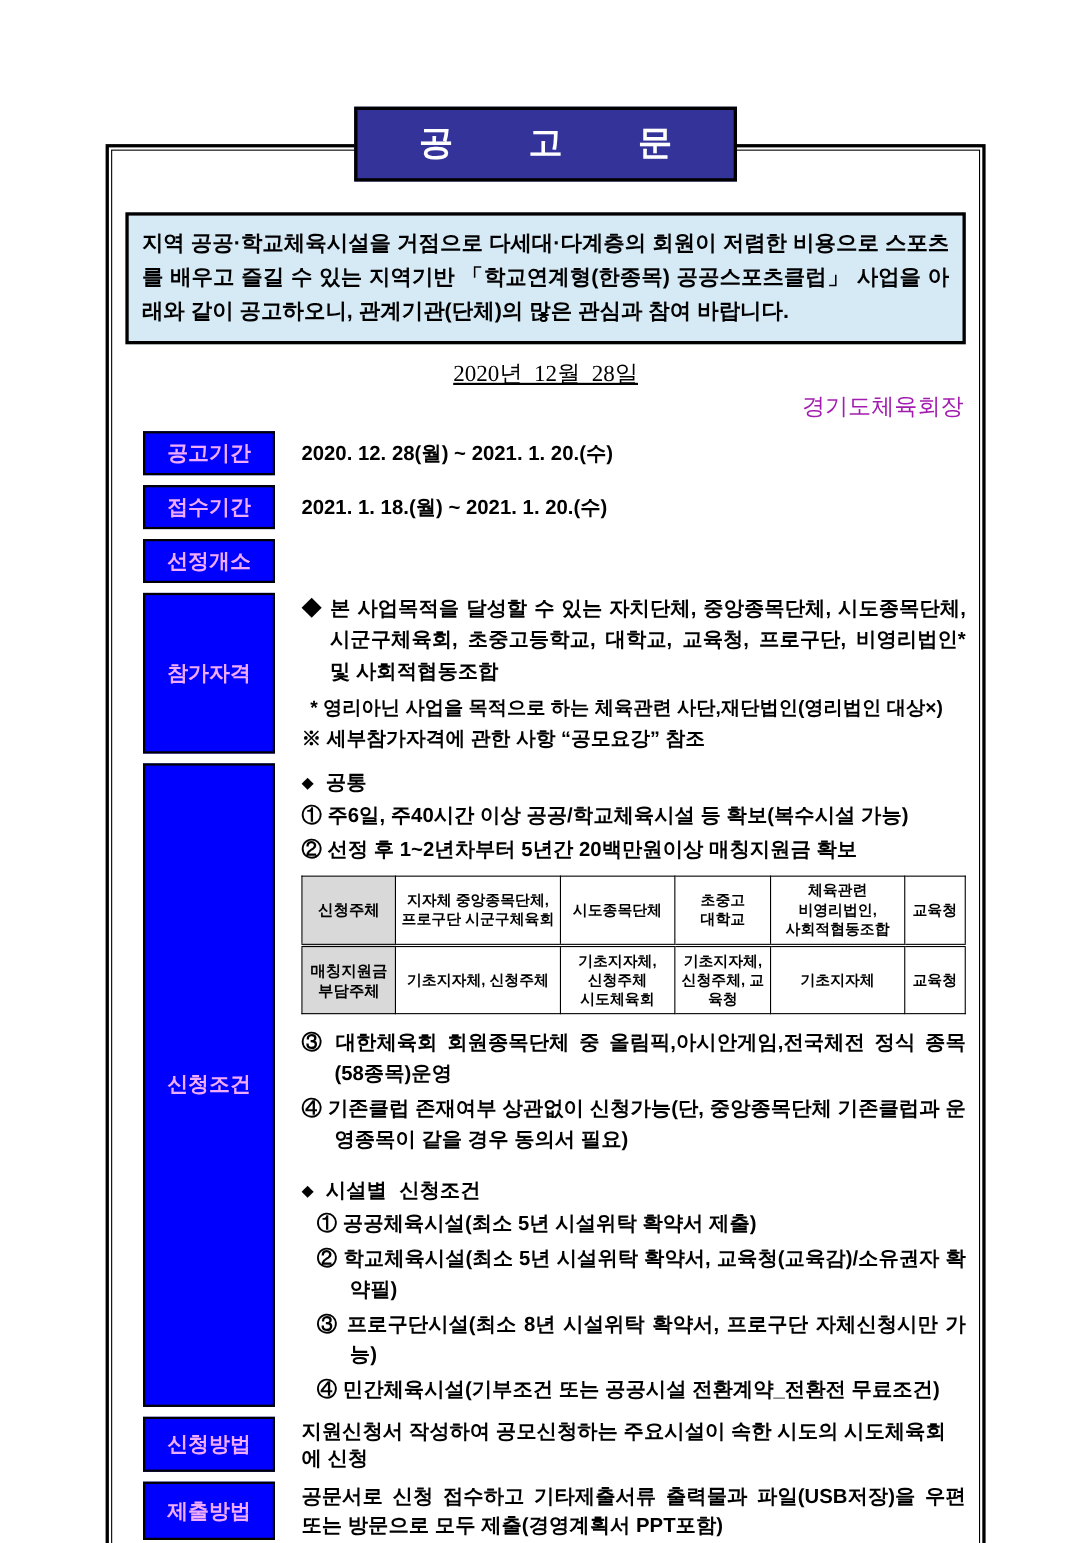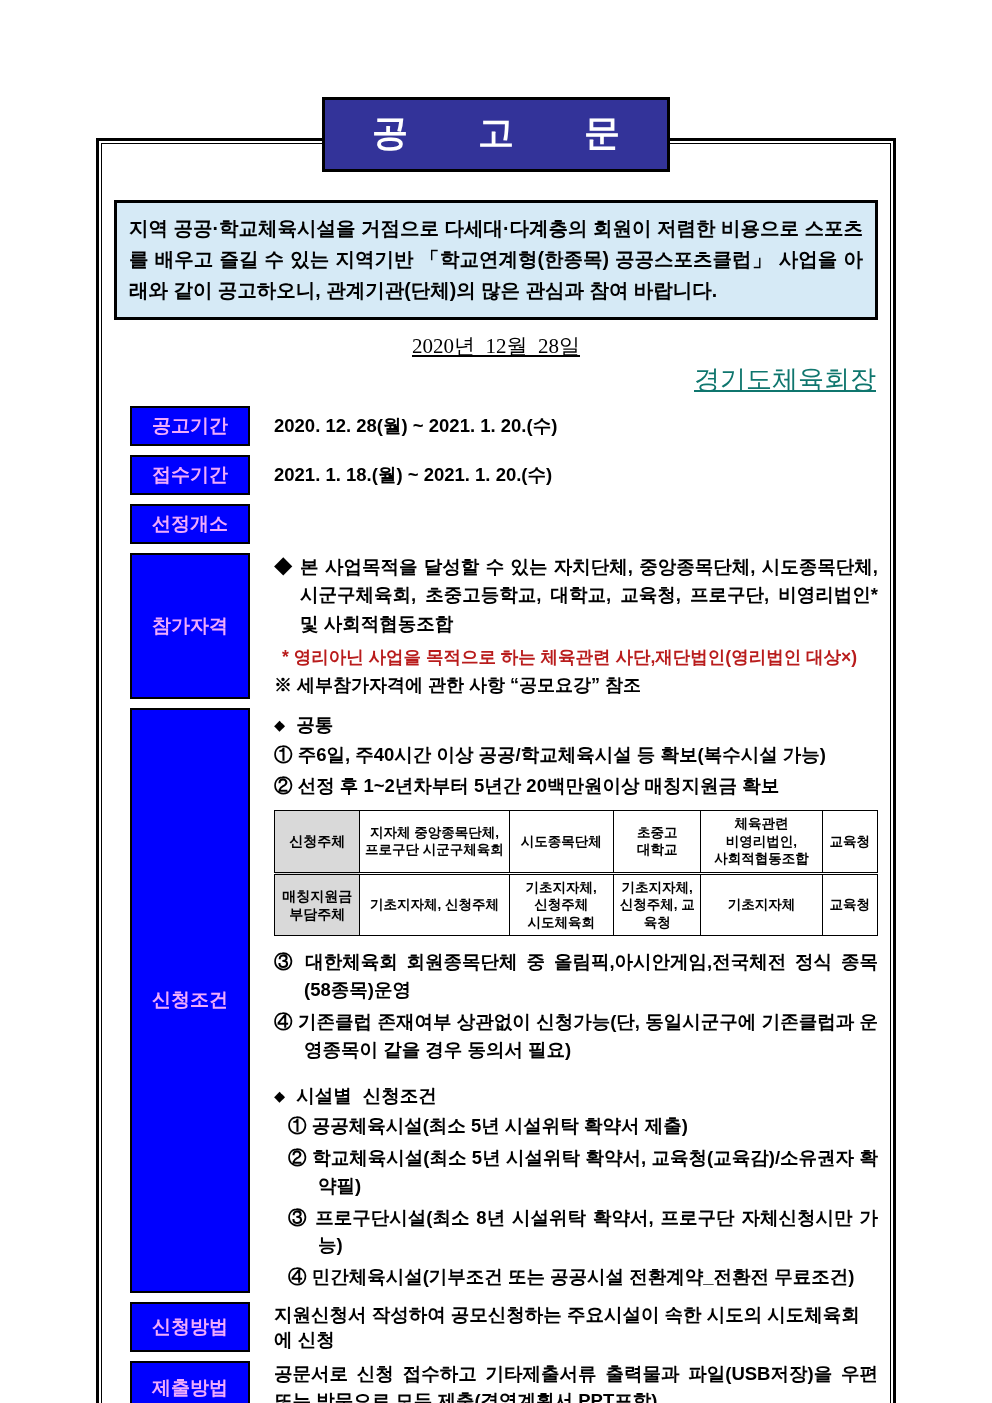--- a/index.html
+++ b/index.html
@@ -7,21 +7,21 @@
   body {
     width: 992px; height: 1403px; background: #ffffff;
     font-family: "Liberation Sans", sans-serif;
     font-weight: bold; color: #000;
   }
   .title-box {
     position: relative; z-index: 2;
     width: 348px; margin: 97px auto -34px auto;
     background: #333399; border: 3px solid #000;
     color: #fff; text-align: center;
-    font-size: 36px; letter-spacing: 30px; padding: 9px 0 11px 30px;
+    font-size: 31px; letter-spacing: 30px; padding: 9px 0 11px 30px;
   }
   .frame-outer {
     width: 800px; margin: 0 auto;
     border: 3px solid #000; padding: 2px;
     background: #fff;
   }
   .frame-inner {
     border: 1px solid #000;
     padding: 14px 12px 10px 12px;
   }
@@ -31,40 +31,40 @@
     padding: 10px 12px; font-size: 19.5px; line-height: 1.6;
     text-align: justify;
   }
   .date-line {
     text-align: center; font-family: "Liberation Serif", serif;
     font-weight: normal; font-size: 21px; margin: 12px 0 2px 0;
     white-space: pre;
     text-decoration: underline;
   }
   .signature {
-    text-align: right; color: #0f766e;
+    text-align: right; color: #a21caf;
     font-family: "Liberation Serif", serif; font-weight: normal;
-    font-size: 26px; margin: 0 2px 4px 0; text-decoration: underline;
+    font-size: 21px; margin: 0 2px 4px 0;
   }
   .row { display: flex; align-items: stretch; margin: 9px 0; }
   .row-label {
     flex: 0 0 120px; margin-left: 16px;
     background: #0000FF; border: 2px solid #000;
     color: #f0abfc; font-size: 19px;
     display: flex; align-items: center; justify-content: center;
     text-align: center; padding: 5px 0; white-space: pre;
   }
   .row-content {
     flex: 1; margin-left: 24px; font-size: 18.5px;
     display: flex; flex-direction: column; justify-content: center;
   }
   .row-content.top { justify-content: flex-end; }
   .p-hang { padding-left: 26px; text-indent: -26px; text-align: justify; line-height: 1.55; margin: 0 0 4px 0; }
   .p-num  { padding-left: 30px; text-indent: -30px; text-align: justify; line-height: 1.5;  margin: 2px 0; }
-  .red-note { color: #b91c1c; font-size: 17.5px; padding-left: 8px; margin: 2px 0; }
+  .red-note { color: #000000; font-size: 17.5px; padding-left: 8px; margin: 2px 0; }
   .ref-note { font-size: 18px; padding-left: 0; margin: 2px 0; }
   .sec-title { margin: 4px 0 2px 0; font-family: Liberation Mono, monospace; }
   .cond-table {
     border-collapse: collapse; width: 100%;
     margin: 8px 0 10px 0;
     font-size: 13.5px; text-align: center;
   }
   .cond-table td {
     border: 1px solid #000; padding: 4px 2px;
     vertical-align: middle; white-space: pre-line; line-height: 1.3;
@@ -152,21 +152,21 @@
 시도체육회</td>
               <td>기초지자체,
 신청주체, 교육청</td>
               <td>기초지자체</td>
               <td>교육청</td>
             </tr>
           </tbody>
         </table>
 
         <div class="p-num">③ 대한체육회 회원종목단체 중 올림픽,아시안게임,전국체전 정식 종목 (58종목)운영</div>
-        <div class="p-num">④ 기존클럽 존재여부 상관없이 신청가능(단, 동일시군구에 기존클럽과 운영종목이 같을 경우 동의서 필요)</div>
+        <div class="p-num">④ 기존클럽 존재여부 상관없이 신청가능(단, 중앙종목단체 기존클럽과 운영종목이 같을 경우 동의서 필요)</div>
 
         <div class="spacer"></div>
 
         <div class="sec-title">◆ 시설별 신청조건</div>
         <div class="p-num" style="margin-left:14px">① 공공체육시설(최소 5년 시설위탁 확약서 제출)</div>
         <div class="p-num" style="margin-left:14px">② 학교체육시설(최소 5년 시설위탁 확약서, 교육청(교육감)/소유권자 확약필)</div>
         <div class="p-num" style="margin-left:14px">③ 프로구단시설(최소 8년 시설위탁 확약서, 프로구단 자체신청시만 가능)</div>
         <div class="p-num" style="margin-left:14px">④ 민간체육시설(기부조건 또는 공공시설 전환계약_전환전 무료조건)</div>
       </div>
     </div>

